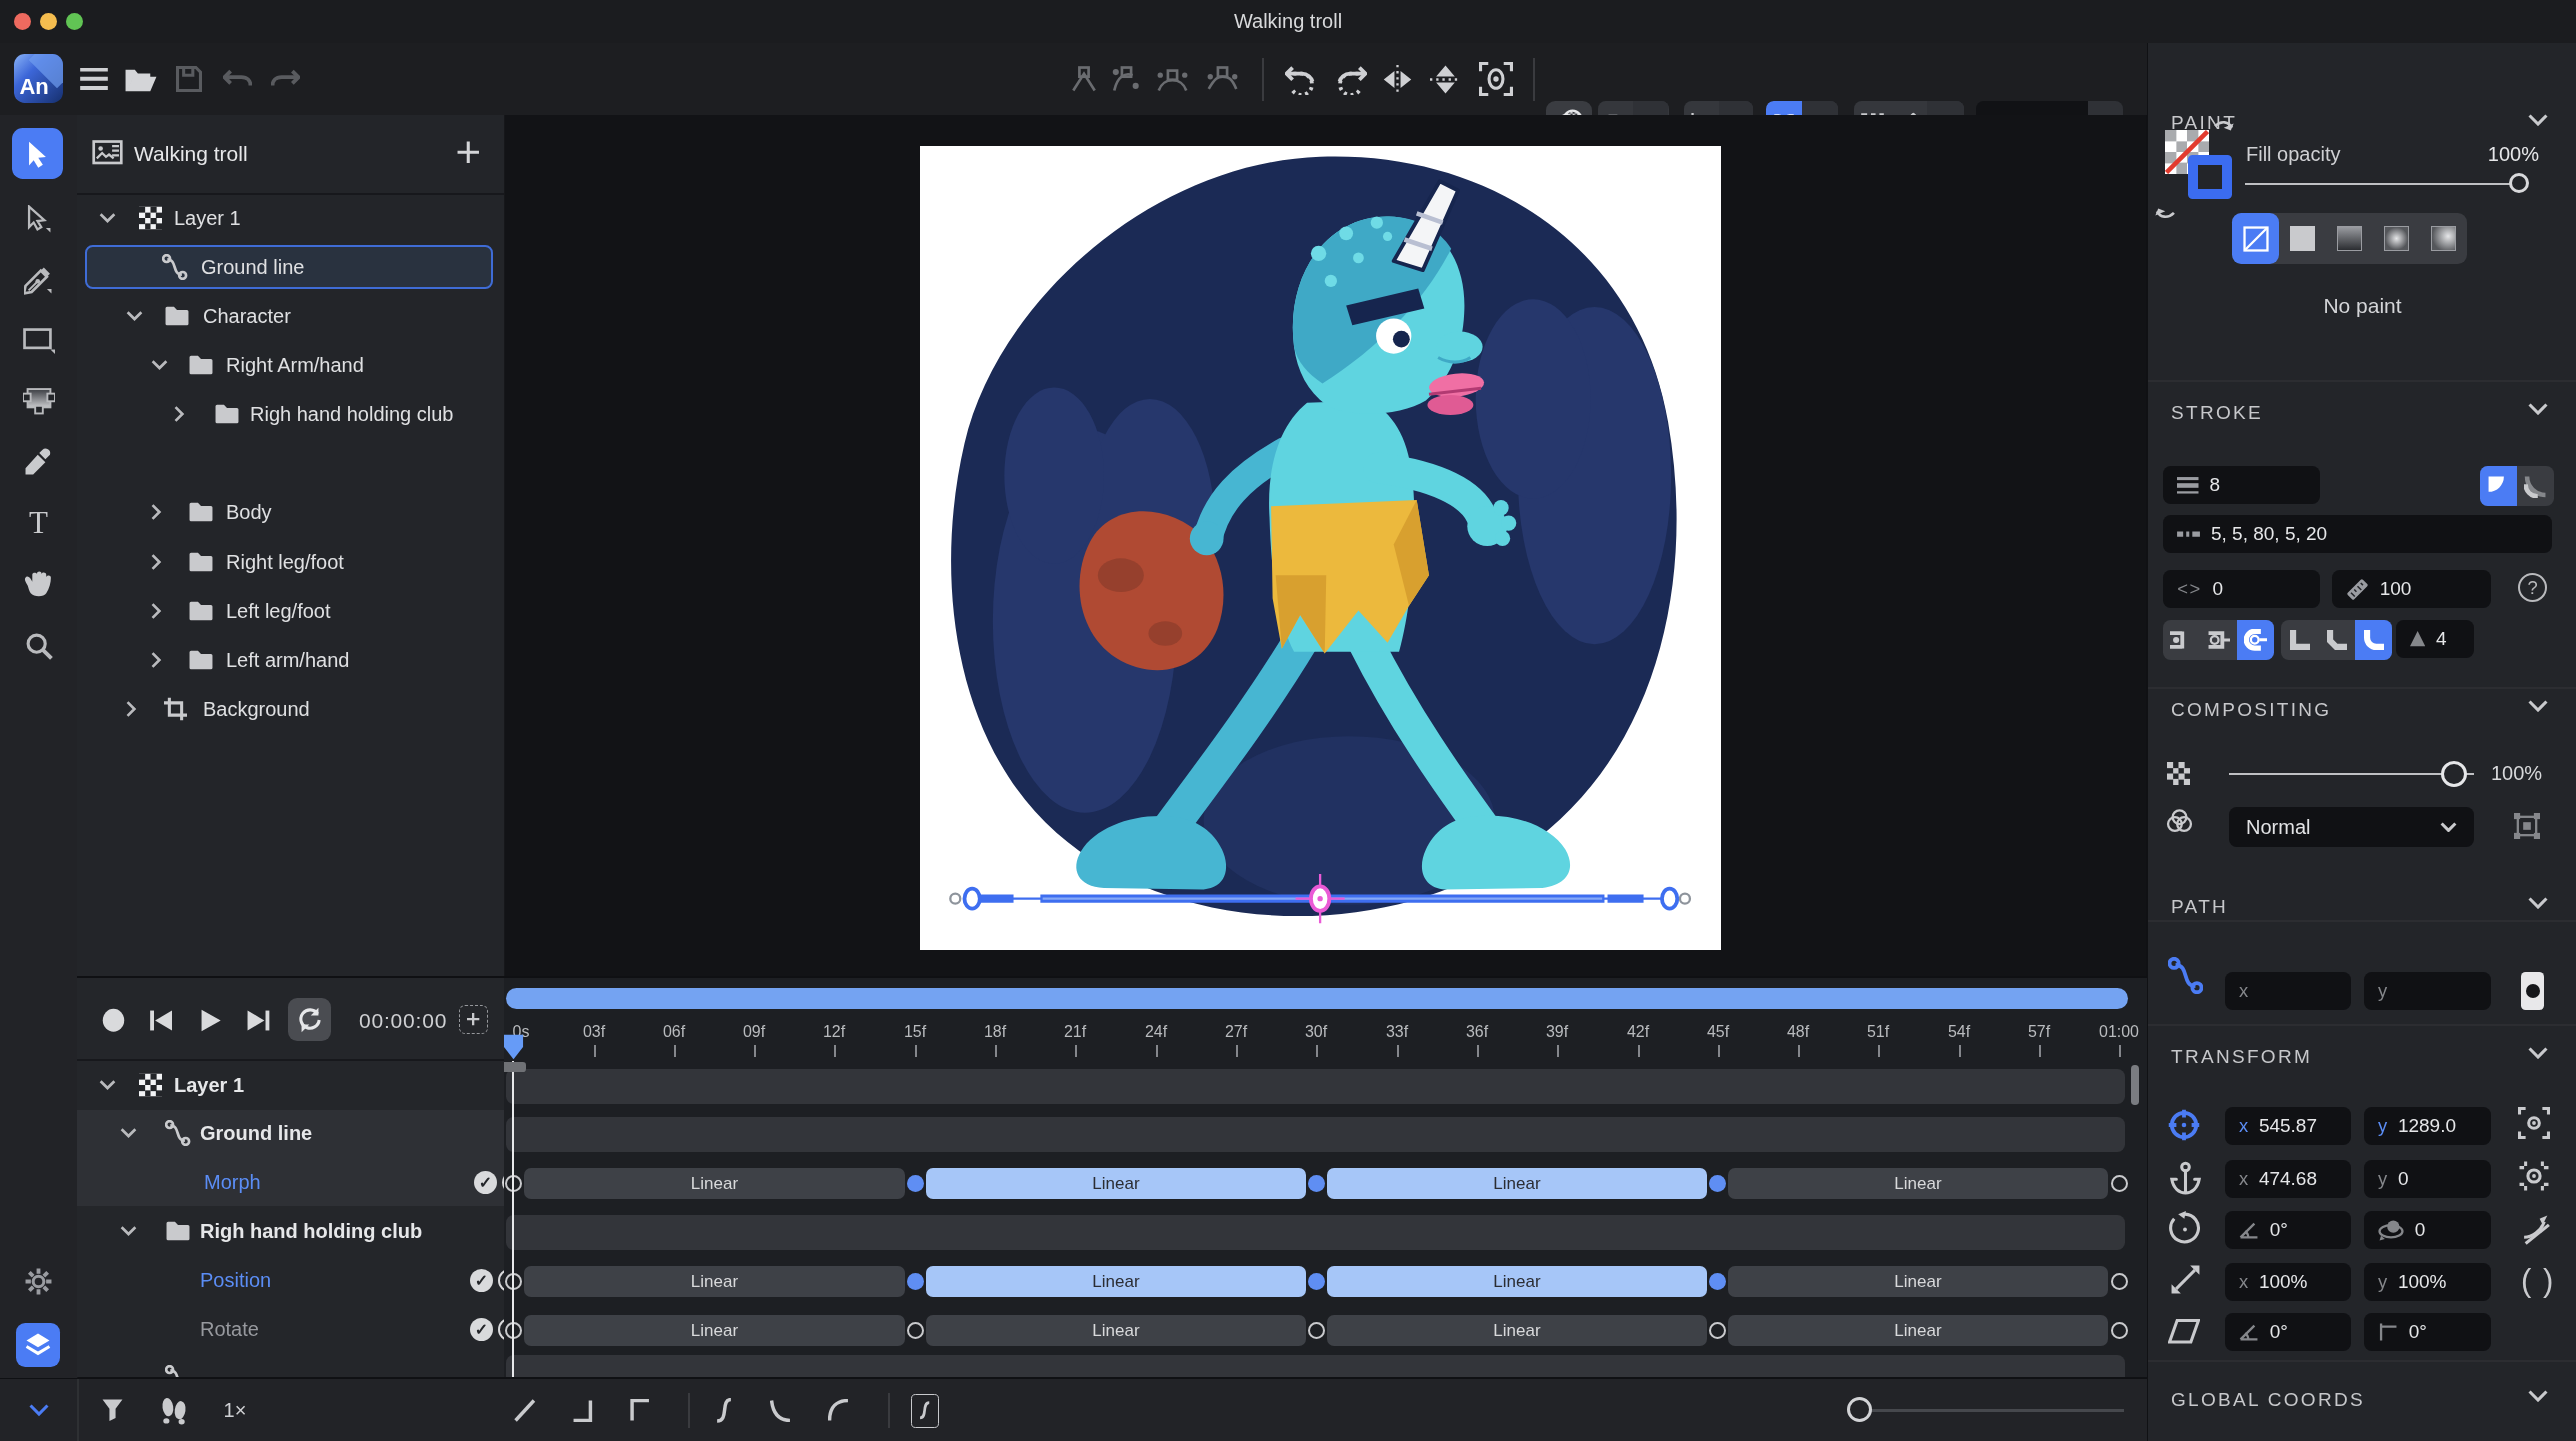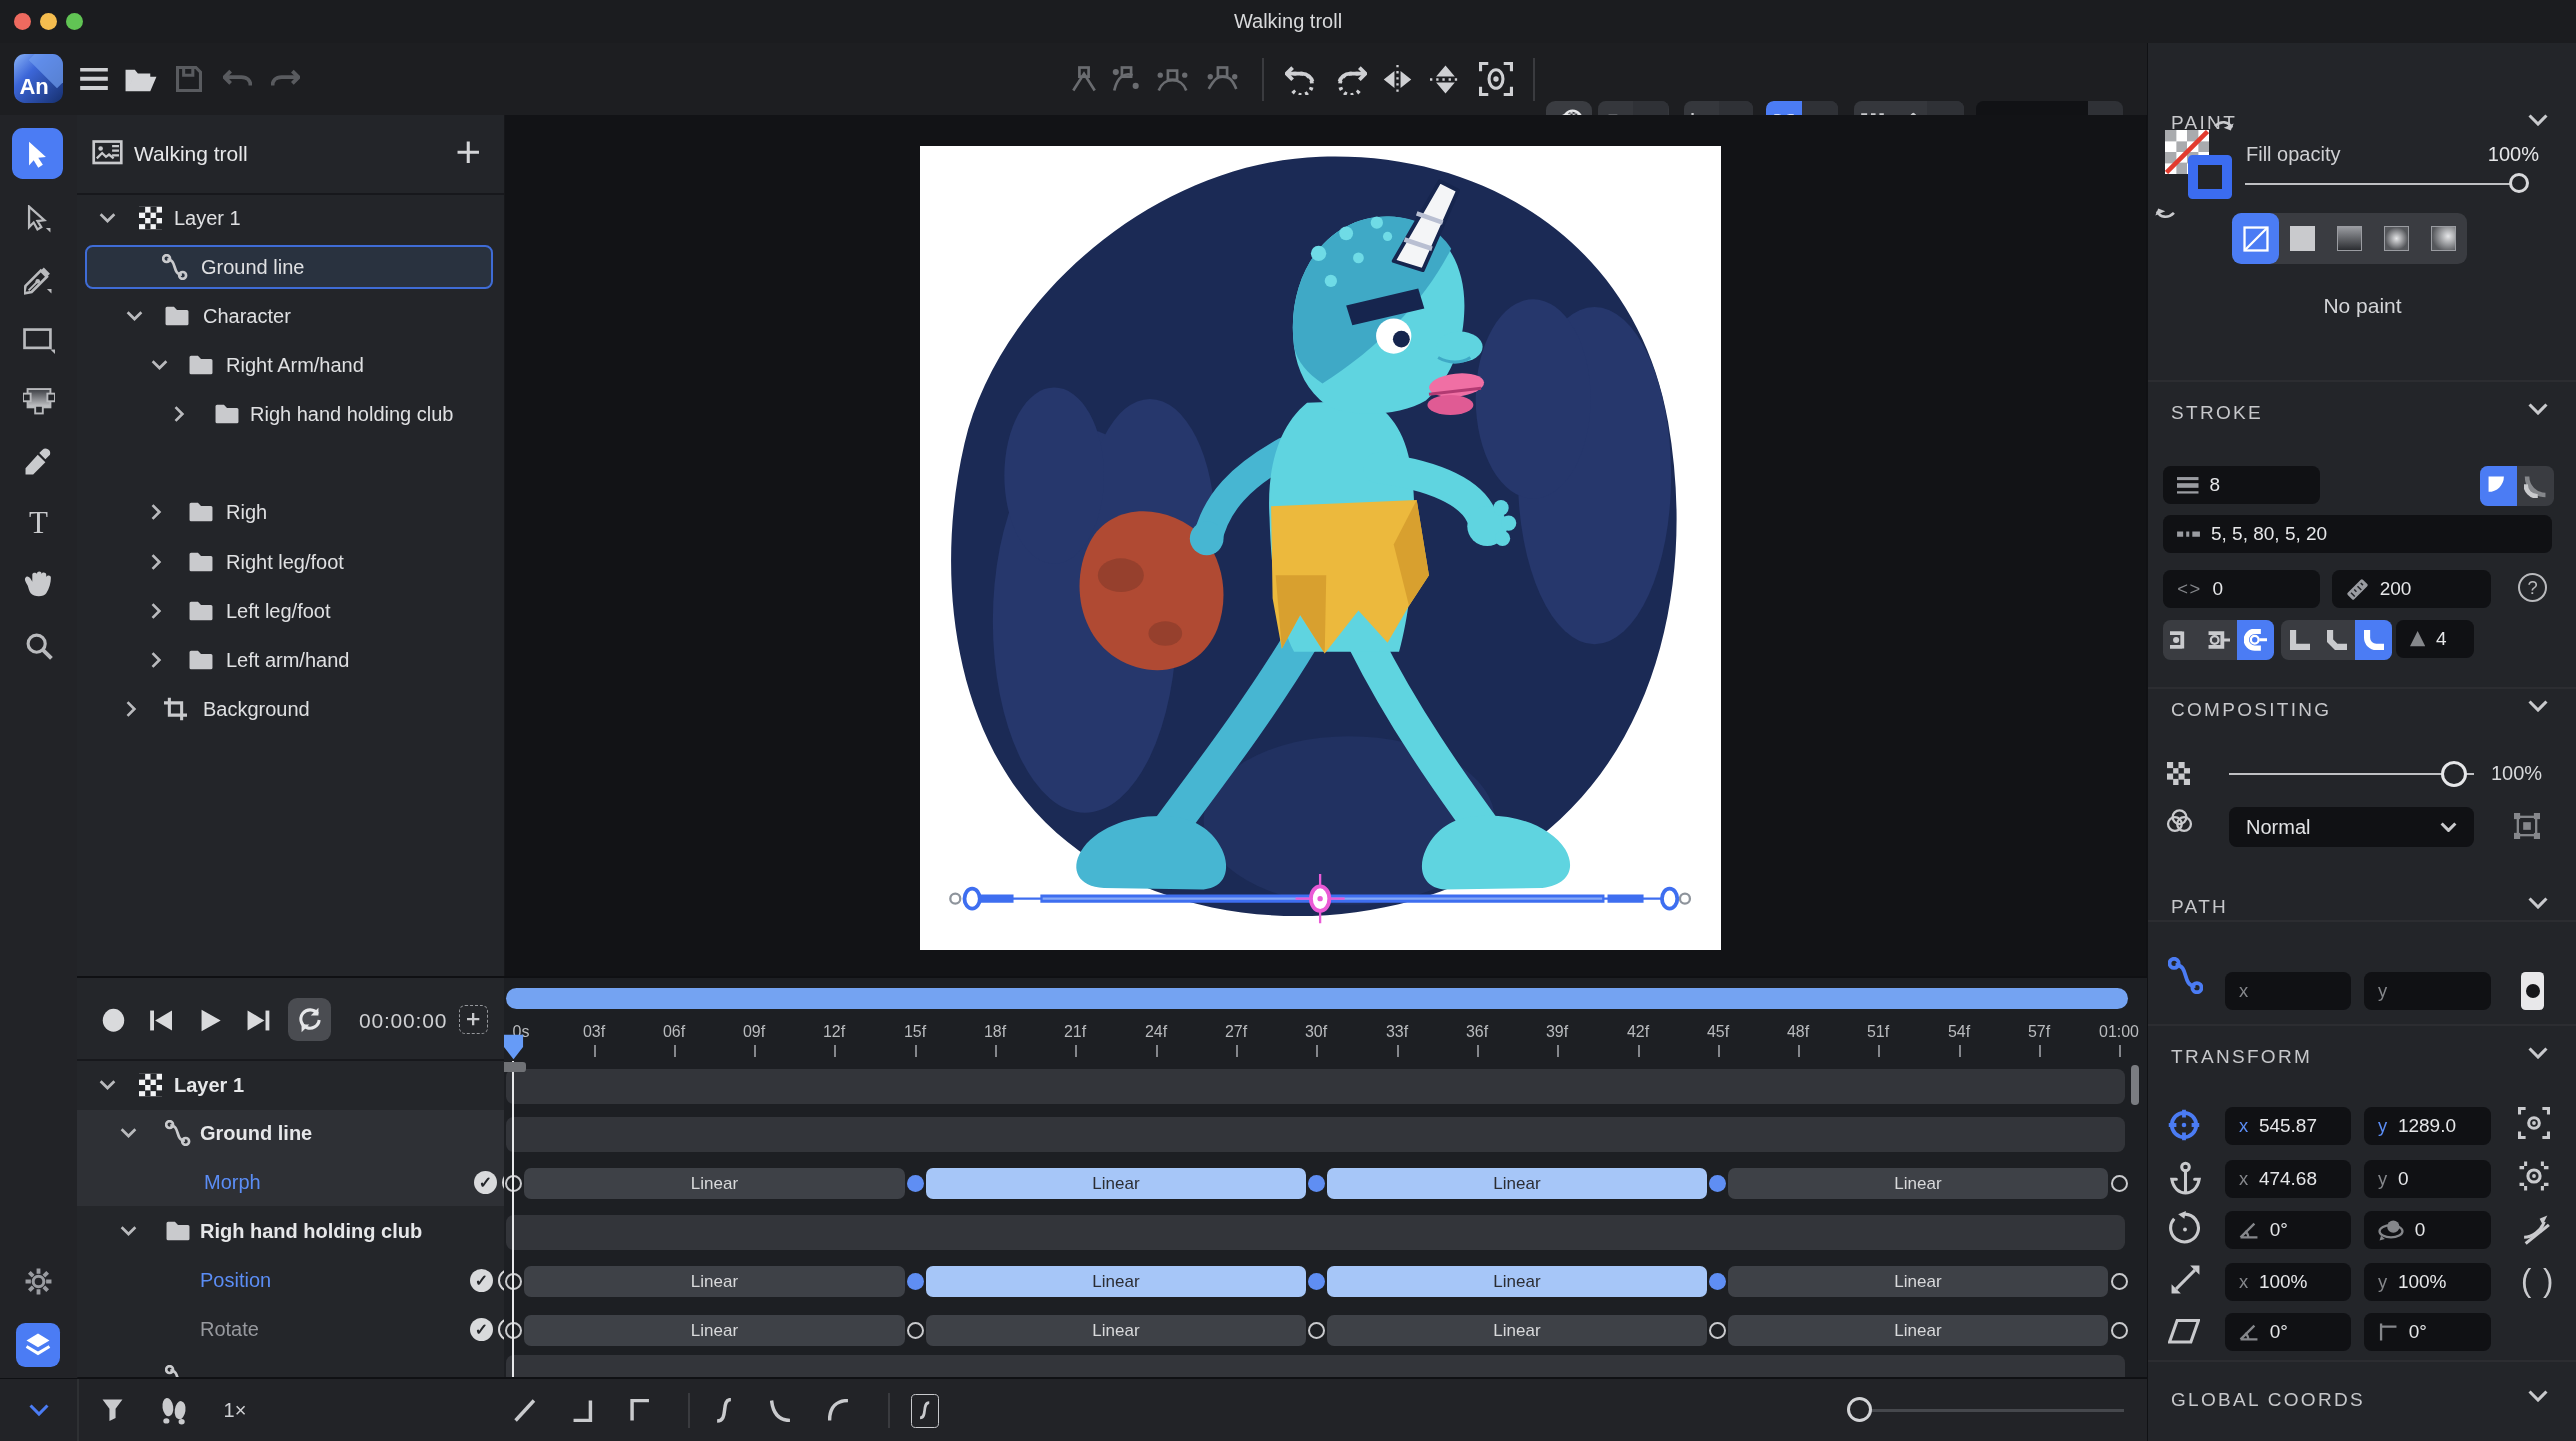--- a/index.html
+++ b/index.html
@@ -453,21 +453,21 @@
         <span class="chev-i" style="left: 74px;">
           <svg width="10.7" height="17" viewBox="0 0 14 22">
             <path d="M2 2l9 9-9 9" fill="none" stroke="#b9babd" stroke-width="3.5"></path>
           </svg>
         </span>
         <span class="node-i" style="left: 111px;">
           <svg width="26" height="21.5" viewBox="0 0 34 28">
             <path d="M2 4a2 2 0 0 1 2-2h9l4 4h13a2 2 0 0 1 2 2v16a2 2 0 0 1-2 2H4a2 2 0 0 1-2-2z" fill="#c9cacd"></path>
           </svg>
         </span>
-        <span class="treetext" style="left: 149px;">Righ</span>
+        <span class="treetext" style="left: 149px;">Body</span>
       </div>
       <div class="treerow" style="top: 347px;">
         <span class="chev-i" style="left: 74px;">
           <svg width="10.7" height="17" viewBox="0 0 14 22">
             <path d="M2 2l9 9-9 9" fill="none" stroke="#b9babd" stroke-width="3.5"></path>
           </svg>
         </span>
         <span class="node-i" style="left: 111px;">
           <svg width="26" height="21.5" viewBox="0 0 34 28">
             <path d="M2 4a2 2 0 0 1 2-2h9l4 4h13a2 2 0 0 1 2 2v16a2 2 0 0 1-2 2H4a2 2 0 0 1-2-2z" fill="#c9cacd"></path>
@@ -702,21 +702,21 @@
     <span class="lab" style="letter-spacing:1.5px">&lt;&gt;</span>
     <span class="val">0</span>
   </div>
   <div class="field" style="left:184px;top:527px;width:159px">
     <svg width="23" height="23" viewBox="0 0 30 30">
         <g transform="rotate(45 15 15)">
           <rect x="9" y="1" width="12" height="28" rx="2" fill="#9a9ca1"></rect>
           <path d="M12 6h4M12 12h7M12 18h4M12 24h7" stroke="#232529" stroke-width="2"></path>
         </g>
       </svg>
-    <span class="val">200</span>
+    <span class="val">100</span>
   </div>
   <div class="abs" style="left:370px;top:530px;width:29px;height:29px;border-radius:50%;border:2.3px solid #b9babd;box-sizing:border-box;display:flex;align-items:center;justify-content:center;font-size:18.4px;color:#b9babd">?</div>
 
   <div class="capgrp" style="left:15.3px;top:577px">
     <div class="cell">
       <svg width="23" height="20" viewBox="0 0 30 26">
           <path d="M0 4h16M0 22h16M16 2v22" stroke="#c9cacd" stroke-width="5"></path>
           <circle cx="8" cy="13" r="4" fill="#c9cacd"></circle>
         </svg>
     </div>

